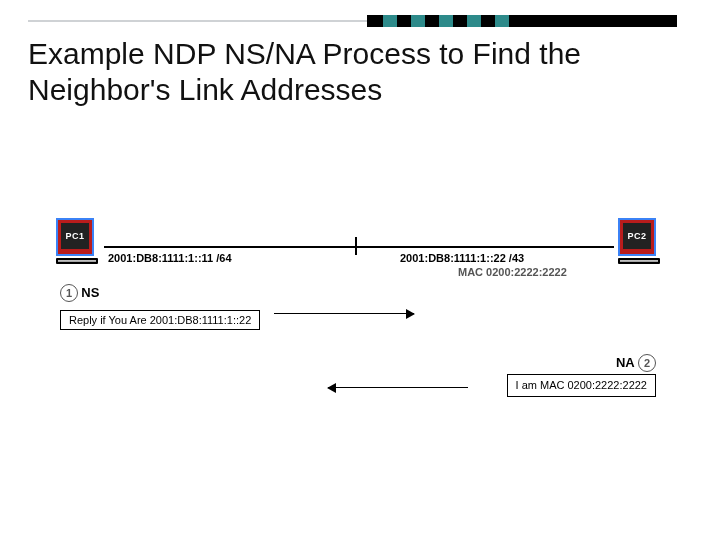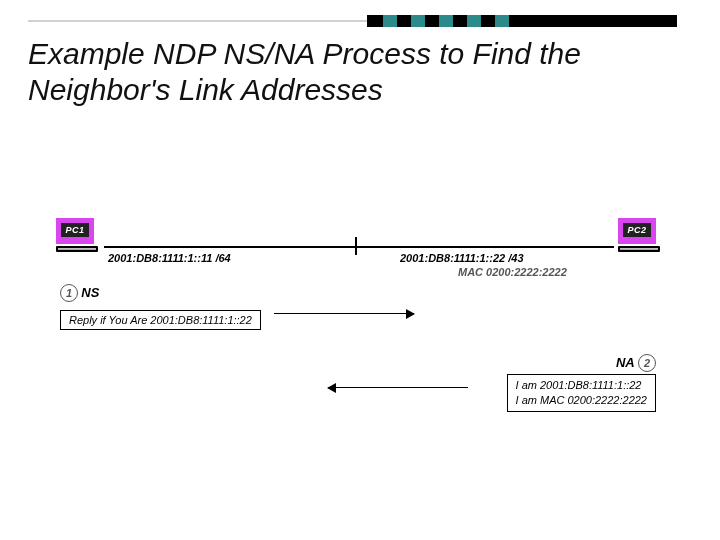--- a/index.html
+++ b/index.html
@@ -11,21 +11,20 @@
     font-family: "Trebuchet MS", "Segoe UI", Verdana, sans-serif;
     color: #000;
   }
 
   .slide {
     position: relative;
     width: 720px;
     height: 540px;
     box-sizing: border-box;
     padding: 10px 43px 0 28px;
-    font-style: italic;
   }
 
   
   .header-rule {
     position: relative;
     height: 22px;
     margin-bottom: 4px;
   }
   .header-rule .thin-line {
     position: absolute;
@@ -68,23 +67,23 @@
     font-size: 12px;
     color: #000;
   }
 
   
   .pc {
     position: absolute;
     width: 46px;
   }
   .pc .monitor {
-    width: 38px; height: 26px;
-    background: #d946ef;
-    border: 2px solid #d946ef;
+    width: 38px; height: 38px;
+    background: #b91c1c;
+    border: 2px solid #3b82f6;
     position: relative;
     box-sizing: border-box;
   }
   .pc .monitor .screen {
     position: absolute;
     left: 3px; right: 3px; top: 3px; bottom: 5px;
     background: #222;
     color: #fff;
     font-size: 9px;
     font-weight: bold;
@@ -273,20 +272,19 @@
       <div class="ns-msg">Reply if You Are 2001:DB8:1111:1::22</div>
       <div class="ns-arrow"></div>
     </div>
 
     <div class="na-block">
       <div>
         <span class="na-label">NA</span>
         <span class="step-circle">2</span>
       </div>
       <div class="na-msg">
-        <div>I am 2001:DB8:1111:1::22</div>
         <div>I am MAC 0200:2222:2222</div>
       </div>
       <div class="na-arrow"></div>
     </div>
 
   </div>
 </div>
 
 </body></html>

